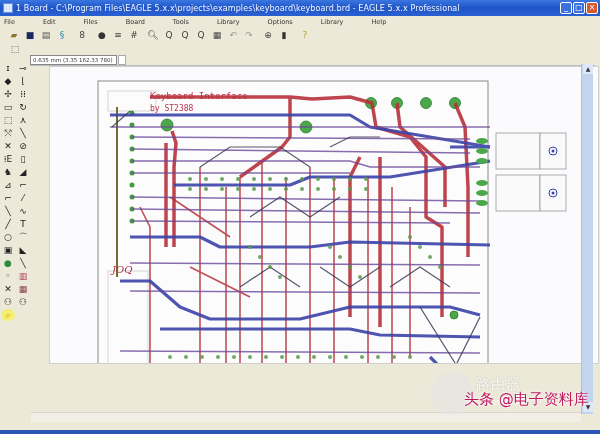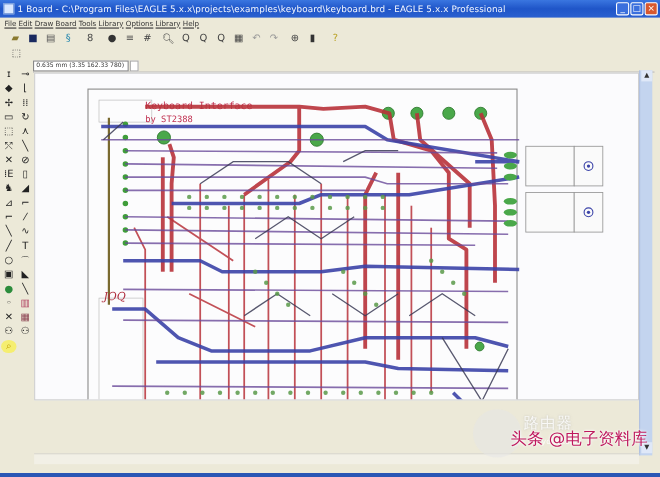--- a/index.html
+++ b/index.html
@@ -9,36 +9,36 @@
   
   .titlebar { position: absolute; left: 0; top: 0; width: 600px; height: 16px;
     background: linear-gradient(#3a76e0, #1f55c8 50%, #2a60d0); display: flex; align-items: center; }
   .titlebar .app-icon { width: 10px; height: 10px; margin: 0 3px 0 3px; background: #d9e7ff; border: 1px solid #6a92d8; }
   .titlebar .title { color: #f4f8ff; font-size: 8px; white-space: nowrap; overflow: hidden; letter-spacing: 0.1px; flex: 1; }
   .titlebar .winbtns { display: flex; gap: 1px; margin-right: 2px; }
   .winbtn { width: 12px; height: 12px; border: 1px solid #fff; border-radius: 2px; background: #3b70dd; color: #fff; font-size: 8px; line-height: 10px; text-align: center; }
   .winbtn.close { background: #d7582e; }
 
   
-  .menubar { position: absolute; top: 16px; left: 0; width: 600px; height: 11px; display: flex; align-items: center; padding-left: 4px; gap: 2px; font-size: 6.5px; color: #333; text-decoration: underline; }
+  .menubar { position: absolute; top: 16px; left: 0; width: 600px; height: 11px; display: flex; align-items: center; padding-left: 4px; gap: 28px; font-size: 6.5px; color: #333; }
 
   
   .toolbar { position: absolute; top: 27px; left: 0; width: 600px; height: 16px; display: flex; align-items: center; padding-left: 8px; gap: 4px; }
   .tb { width: 12px; height: 12px; display: flex; align-items: center; justify-content: center; font-size: 9px; color: #444; }
   .toolbar2 { position: absolute; top: 43px; left: 0; width: 600px; height: 12px; padding-left: 9px; }
   .coordbar { position: absolute; top: 55px; left: 30px; width: 565px; height: 11px; border-bottom: 1px solid #bbb; }
   .coord { position: absolute; left: 0; top: 0; height: 10px; width: 87px; background: #fff; border: 1px solid #888; font-size: 5.5px; color: #333; line-height: 8px; padding-left: 2px; white-space: nowrap; overflow: hidden; }
   .coord-aux { position: absolute; left: 88px; top: 0; height: 10px; width: 8px; background: #fff; border: 1px solid #aaa; }
 
   
   .lefttools { position: absolute; left: 0; top: 62px; width: 30px; height: 290px; display: grid; grid-template-columns: 14px 14px; grid-auto-rows: 12px; gap: 1px 1px; padding-left: 1px; }
   .lt { font-size: 9px; color: #222; display: flex; align-items: center; justify-content: center; }
 
   
-  .canvas { position: absolute; left: 31px; top: 66px; width: 550px; height: 298px; background: #fbfbfd; border: 1px solid #cfcfcf; overflow: hidden; }
+  .canvas { position: absolute; left: 49px; top: 66px; width: 550px; height: 298px; background: #fbfbfd; border: 1px solid #cfcfcf; overflow: hidden; }
   .canvas svg { position: absolute; left: 0; top: 0; }
 
   
   .vscroll { position: absolute; left: 581px; top: 64px; width: 12px; height: 350px; background: #c3d4ef; border-left: 1px solid #b0c0df; }
   .vscroll .arr { position: absolute; left: 1px; width: 10px; height: 10px; background: #dfe8f8; font-size: 6px; color: #333; text-align: center; line-height: 10px; }
   .hscroll { position: absolute; left: 31px; top: 412px; width: 550px; height: 10px; background: #f2f0e6; border-top: 1px solid #d8d6cc; }
 
   
   .wm1 { position: absolute; left: 476px; top: 376px; font-size: 14px; color: rgba(255,255,255,0.85); letter-spacing: 1px; text-shadow: 0 0 2px rgba(160,160,160,0.6); }
   .wm1-url { position: absolute; left: 486px; top: 398px; font-size: 7px; color: rgba(255,255,255,0.85); }
@@ -57,21 +57,21 @@
     <div class="winbtns">
       <div class="winbtn">_</div>
       <div class="winbtn">□</div>
       <div class="winbtn close">×</div>
     </div>
   </div>
 
   <div class="menubar">
     <span>File</span>
     <span>Edit</span>
-    <span>Draw</span>
+    <span>Files</span>
     <span>Board</span>
     <span>Tools</span>
     <span>Library</span>
     <span>Options</span>
     <span>Library</span>
     <span>Help</span>
   </div>
 
   <div class="toolbar">
     <div class="tb" style="color:#8a7a30">▰</div>

